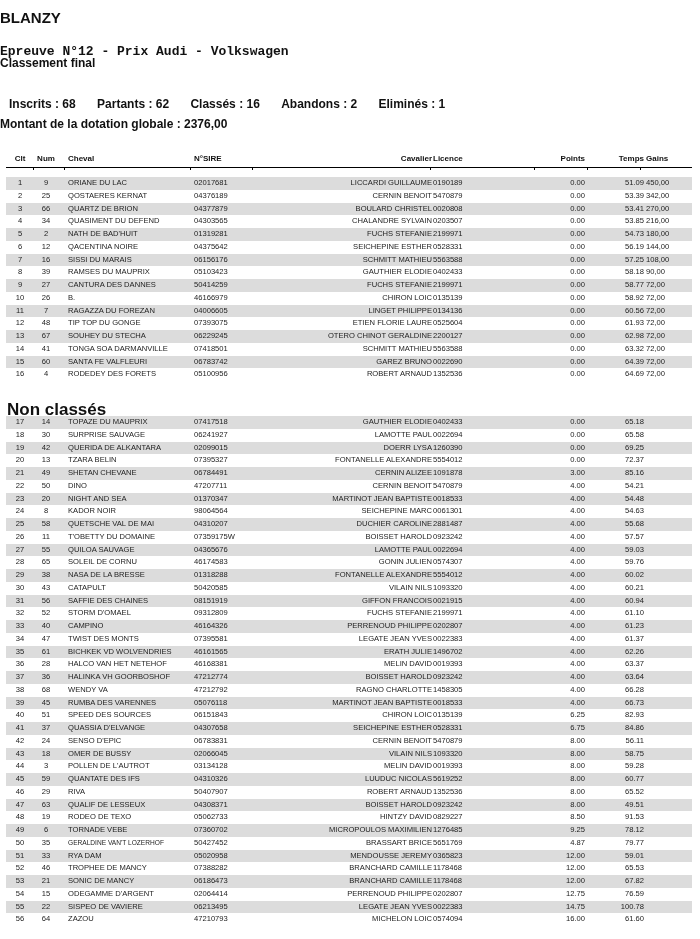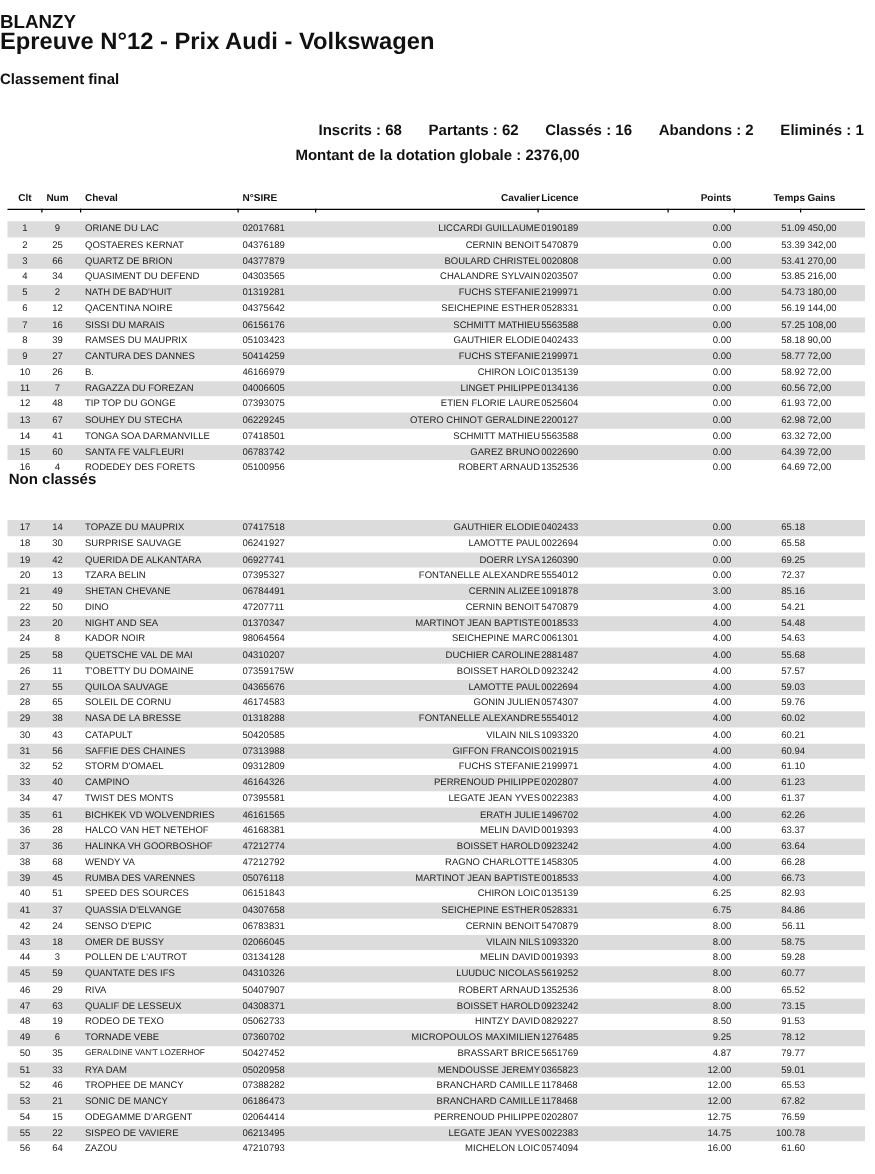--- a/index.html
+++ b/index.html
@@ -1,45 +1,45 @@
 <!DOCTYPE html>
 <html><head>
 <meta charset="utf-8">
 <style>
   html, body { margin: 0; padding: 0; background: #ffffff; }
   body { width: 700px; height: 939px; position: relative; overflow: hidden;
          font-family: "Liberation Sans", sans-serif; color: #111; }
   .title { position: absolute; left: 0; width: 700px; text-align: left; font-weight: bold; }
   #t1 { top: 9px; font-size: 15px; }
-  #t2 { top: 23px; font-size: 19px; }
+  #t2 { top: 44px; font-size: 13px; font-family: Liberation Mono, monospace; }
   #t3 { top: 56px; font-size: 12px; }
-  .stats { position: absolute; top: 97px; left: 0; width: 700px; text-align: right;
+  .stats { position: absolute; top: 97px; left: 0; width: 700px; text-align: left;
            font-weight: bold; font-size: 12px; }
   .stats span { margin: 0 9px; }
-  .dotation { position: absolute; top: 117px; left: 0; width: 700px; text-align: center;
+  .dotation { position: absolute; top: 117px; left: 0; width: 700px; 
               font-weight: bold; font-size: 12px; }
   .thead { position: absolute; top: 154px; left: 6px; width: 686px; height: 13px;
            font-size: 8px; font-weight: bold; }
   .thead-line { position: absolute; top: 167px; left: 6px; width: 686px; height: 1px; background: #000; }
   .tick { position: absolute; top: 167px; width: 1px; height: 3px; background: #000; }
   .c { position: absolute; white-space: nowrap; overflow: hidden; }
   .c-clt { left: 4px; width: 20px; text-align: center; }
   .c-num { left: 30px; width: 20px; text-align: center; }
   .c-cheval { left: 62px; width: 126px; }
   .c-sire { left: 188px; width: 74px; }
   .c-cav { left: 250px; width: 176px; text-align: right; }
   .c-lic { left: 427px; width: 100px; }
   .c-pts { left: 520px; width: 59px; text-align: right; }
   .c-tps { left: 590px; width: 48px; text-align: right; }
   .c-gains { left: 640px; width: 45px; text-align: left; }
   .thead .c-clt { left: 4px; width: 20px; text-align: center; }
   .rows { position: absolute; left: 6px; width: 686px; }
   .row { position: relative; height: 12.76px; font-size: 7.6px; line-height: 12.76px; color: #222; }
   .row.odd { background: #dcdcdc; }
-  .section-title { position: absolute; top: 376px; left: 7px; font-weight: bold; font-size: 12px; text-align: center; }
+  .section-title { position: absolute; top: 400px; left: 7px; font-weight: bold; font-size: 17px; text-align: center; }
   .row .c-cheval.small { font-size: 6.6px; }
 </style>
 </head>
 <body>
 
 <div id="t1" class="title">BLANZY</div>
 <div id="t2" class="title">Epreuve N°12 -  Prix Audi - Volkswagen</div>
 <div id="t3" class="title">Classement final</div>
 
 <div class="stats">
@@ -273,21 +273,21 @@
       <span class="c c-cav">LAMOTTE PAUL</span>
       <span class="c c-lic">0022694</span>
       <span class="c c-pts">0.00</span>
       <span class="c c-tps">65.58</span>
       <span class="c c-gains"></span>
     </div>
     <div class="row odd">
       <span class="c c-clt">19</span>
       <span class="c c-num">42</span>
       <span class="c c-cheval">QUERIDA DE ALKANTARA</span>
-      <span class="c c-sire">06927741</span>
+      <span class="c c-sire">02099015</span>
       <span class="c c-cav">DOERR LYSA</span>
       <span class="c c-lic">1260390</span>
       <span class="c c-pts">0.00</span>
       <span class="c c-tps">69.25</span>
       <span class="c c-gains"></span>
     </div>
     <div class="row">
       <span class="c c-clt">20</span>
       <span class="c c-num">13</span>
       <span class="c c-cheval">TZARA BELIN</span>
@@ -405,21 +405,21 @@
       <span class="c c-cav">VILAIN NILS</span>
       <span class="c c-lic">1093320</span>
       <span class="c c-pts">4.00</span>
       <span class="c c-tps">60.21</span>
       <span class="c c-gains"></span>
     </div>
     <div class="row odd">
       <span class="c c-clt">31</span>
       <span class="c c-num">56</span>
       <span class="c c-cheval">SAFFIE DES CHAINES</span>
-      <span class="c c-sire">07313988</span>
+      <span class="c c-sire">08151919</span>
       <span class="c c-cav">GIFFON FRANCOIS</span>
       <span class="c c-lic">0021915</span>
       <span class="c c-pts">4.00</span>
       <span class="c c-tps">60.94</span>
       <span class="c c-gains"></span>
     </div>
     <div class="row">
       <span class="c c-clt">32</span>
       <span class="c c-num">52</span>
       <span class="c c-cheval">STORM D'OMAEL</span>
@@ -585,21 +585,21 @@
       <span class="c c-gains"></span>
     </div>
     <div class="row odd">
       <span class="c c-clt">47</span>
       <span class="c c-num">63</span>
       <span class="c c-cheval">QUALIF DE LESSEUX</span>
       <span class="c c-sire">04308371</span>
       <span class="c c-cav">BOISSET HAROLD</span>
       <span class="c c-lic">0923242</span>
       <span class="c c-pts">8.00</span>
-      <span class="c c-tps">73.15</span>
+      <span class="c c-tps">49.51</span>
       <span class="c c-gains"></span>
     </div>
     <div class="row">
       <span class="c c-clt">48</span>
       <span class="c c-num">19</span>
       <span class="c c-cheval">RODEO DE TEXO</span>
       <span class="c c-sire">05062733</span>
       <span class="c c-cav">HINTZY DAVID</span>
       <span class="c c-lic">0829227</span>
       <span class="c c-pts">8.50</span>

